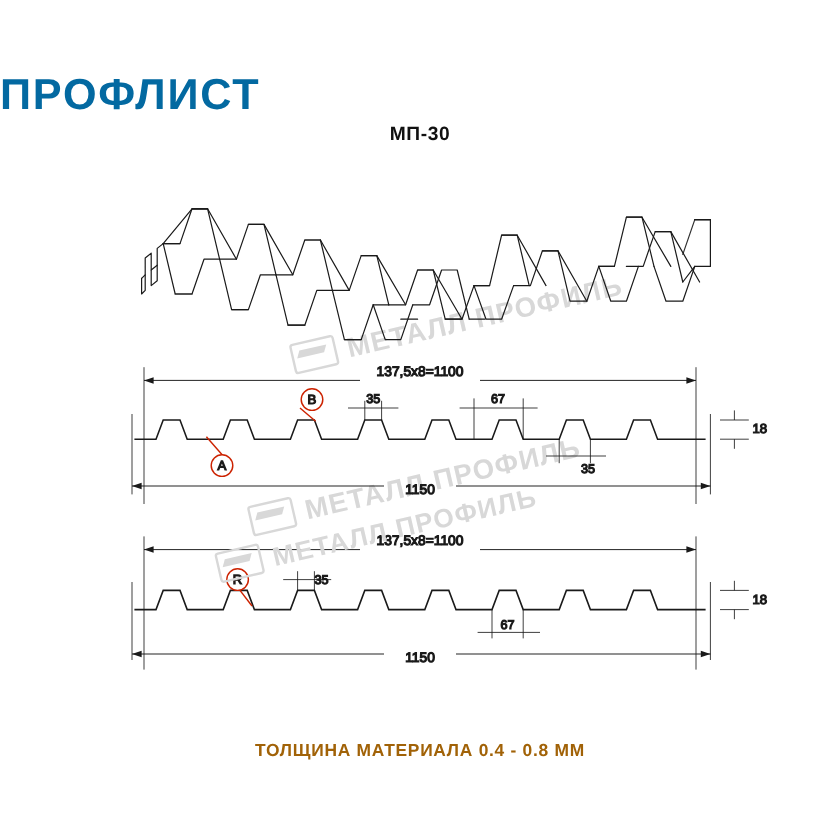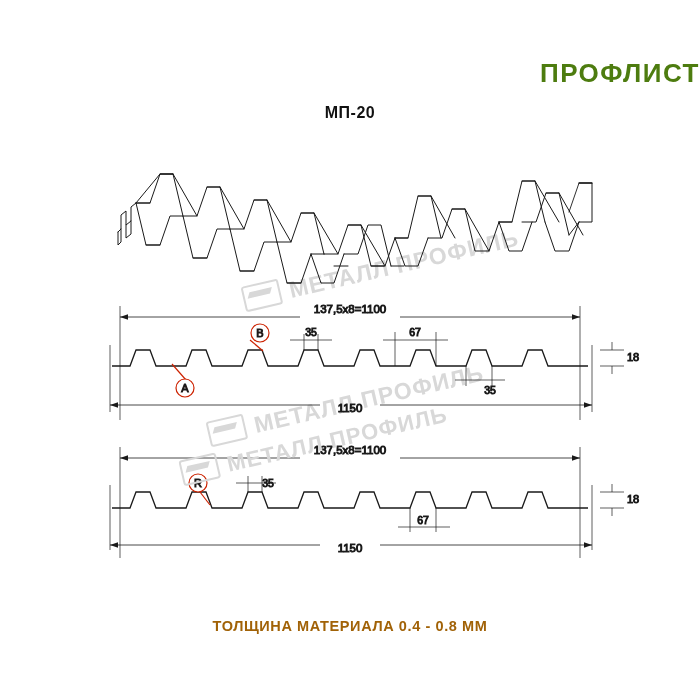--- a/index.html
+++ b/index.html
@@ -18,25 +18,25 @@
   .page {
     position: relative;
     width: 700px;
     height: 700px;
   }
   .title {
     position: absolute;
     left: 0;
     top: 58px;
     width: 700px;
-    text-align: right;
-    font-size: 26px;
+    text-align: left;
+    font-size: 36px;
     font-weight: bold;
     letter-spacing: 1.5px;
-    color: #4d7c0f;
+    color: #0369a1;
   }
   .subtitle {
     position: absolute;
     left: 0;
     top: 104px;
     width: 700px;
     text-align: center;
     font-size: 16px;
     font-weight: bold;
     color: #111;
@@ -93,21 +93,21 @@
   .wm2 { left: 205px; top: 390px; transform: rotate(-13deg); }
   .wm3 { left: 178px; top: 430px; transform: rotate(-13deg); font-size: 22px; }
   text { font-family: "Liberation Sans", sans-serif; }
 </style>
 </head>
 <body>
 
 <div class="page">
 
   <div class="title">ПРОФЛИСТ</div>
-  <div class="subtitle">МП-20</div>
+  <div class="subtitle">МП-30</div>
 
   <div class="wm wm1"><span class="wm-box"></span><span>МЕТАЛЛ ПРОФИЛЬ</span></div>
   <div class="wm wm2"><span class="wm-box"></span><span>МЕТАЛЛ ПРОФИЛЬ</span></div>
 
   <svg class="svg-layer" width="700" height="700" viewBox="0 0 700 700">
 
     <g fill="none" stroke="#1a1a1a" stroke-width="1" stroke-linejoin="round" stroke-linecap="round">
 
       <path d="M118,232 L121,229 L121,215 L126,211 L126,225 L131,221 L131,207 L136,203"></path>
       <path d="M118,232 L118,245 L121,242 L121,229"></path>

